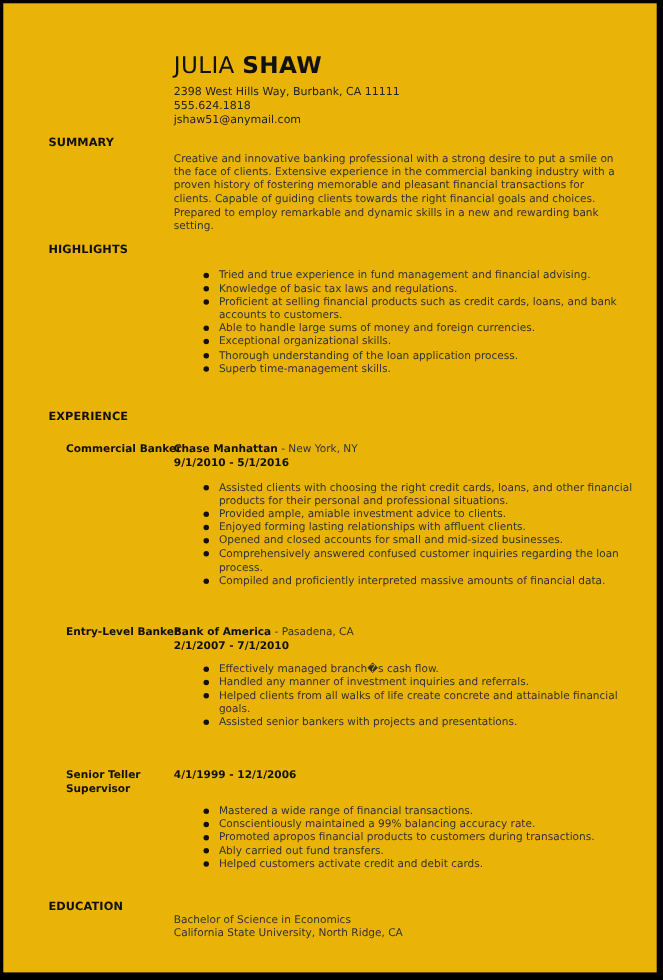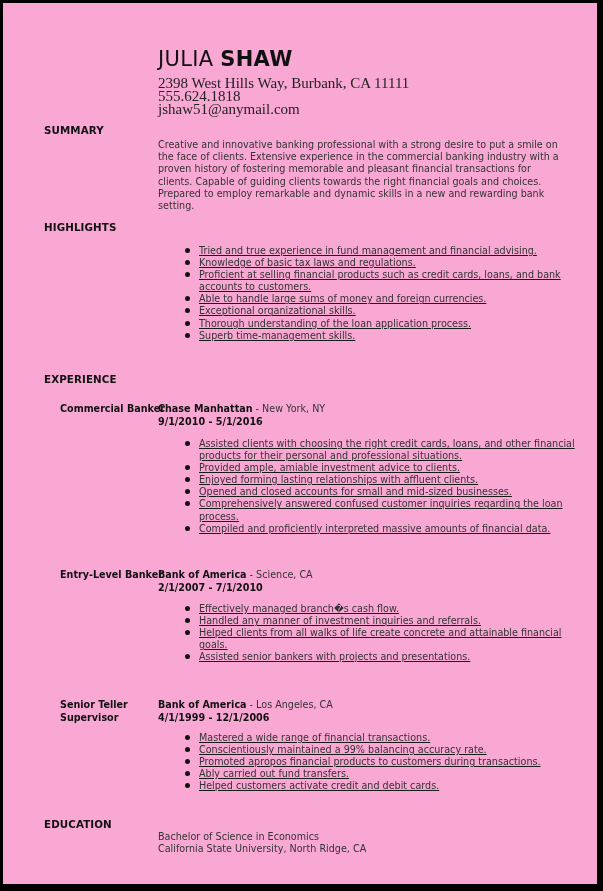--- a/index.html
+++ b/index.html
@@ -1,27 +1,27 @@
 <!DOCTYPE html>
 <html><head>
 <meta charset="utf-8">
 <style>
   html, body { margin:0; padding:0; }
   body { width:603px; height:891px; background:#000; position:relative; overflow:hidden;
          font-family:"DejaVu Sans", sans-serif; color:#1a1a1a; }
-  .page { position:absolute; left:3px; top:3px; width:594px; height:881px; background:#f9a8d4; }
+  .page { position:absolute; left:3px; top:3px; width:594px; height:881px; background:#eab308; }
   .name { position:absolute; left:155px; top:44px; font-size:21px; letter-spacing:0.3px; color:#111; font-weight:normal; }
   .name b { font-weight:bold; }
-  .contact { position:absolute; left:155px; top:74px; font-size:15px; line-height:13px; color:#222;font-family:Liberation Serif, serif; }
+  .contact { position:absolute; left:155px; top:74px; font-size:10px; line-height:13px; color:#222; }
   .sec { position:absolute; left:41px; font-size:10.3px; font-weight:bold; color:#111; letter-spacing:0.1px; }
   .body-text { position:absolute; left:155px; width:410px; font-size:9.6px; line-height:12.2px; color:#333; }
   ul { margin:0; padding:0; list-style:none; }
   ul li { position:relative; padding-left:16px; font-size:9.6px; line-height:12.1px; color:#333; }
   ul li::before { content:""; position:absolute; left:2px; top:3px; width:5px; height:5px; border-radius:50%; background:#111; }
-  .list { position:absolute; left:180px; width:395px;text-decoration:underline; }
+  .list { position:absolute; left:180px; width:395px; }
   .role { position:absolute; left:57px; font-size:9.6px; font-weight:bold; line-height:12.5px; color:#111; width:110px; }
   .emp { position:absolute; left:155px; font-size:9.6px; line-height:12.5px; color:#333; }
   .emp .co { font-weight:bold; color:#111; }
   .emp .dates { font-weight:bold; color:#111; }
 </style>
 </head>
 <body>
 
 <div class="page">
 
@@ -57,33 +57,32 @@
     <li>Assisted clients with choosing the right credit cards, loans, and other financial products for their personal and professional situations.</li>
     <li>Provided ample, amiable investment advice to clients.</li>
     <li>Enjoyed forming lasting relationships with affluent clients.</li>
     <li>Opened and closed accounts for small and mid-sized businesses.</li>
     <li>Comprehensively answered confused customer inquiries regarding the loan process.</li>
     <li>Compiled and proficiently interpreted massive amounts of financial data.</li>
   </ul>
 
   <div class="role" style="top:566px">Entry-Level Banker</div>
   <div class="emp" style="top:566px">
-    <div><span class="co">Bank of America</span><span> - Science, CA</span></div>
+    <div><span class="co">Bank of America</span><span> - Pasadena, CA</span></div>
     <div class="dates">2/1/2007 - 7/1/2010</div>
   </div>
   <ul class="list" style="top:600px">
     <li>Effectively managed branch�s cash flow.</li>
     <li>Handled any manner of investment inquiries and referrals.</li>
     <li>Helped clients from all walks of life create concrete and attainable financial goals.</li>
     <li>Assisted senior bankers with projects and presentations.</li>
   </ul>
 
   <div class="role" style="top:696px">Senior Teller Supervisor</div>
   <div class="emp" style="top:696px">
-    <div><span class="co">Bank of America</span><span> - Los Angeles, CA</span></div>
     <div class="dates">4/1/1999 - 12/1/2006</div>
   </div>
   <ul class="list" style="top:729px">
     <li>Mastered a wide range of financial transactions.</li>
     <li>Conscientiously maintained a 99% balancing accuracy rate.</li>
     <li>Promoted apropos financial products to customers during transactions.</li>
     <li>Ably carried out fund transfers.</li>
     <li>Helped customers activate credit and debit cards.</li>
   </ul>
 

